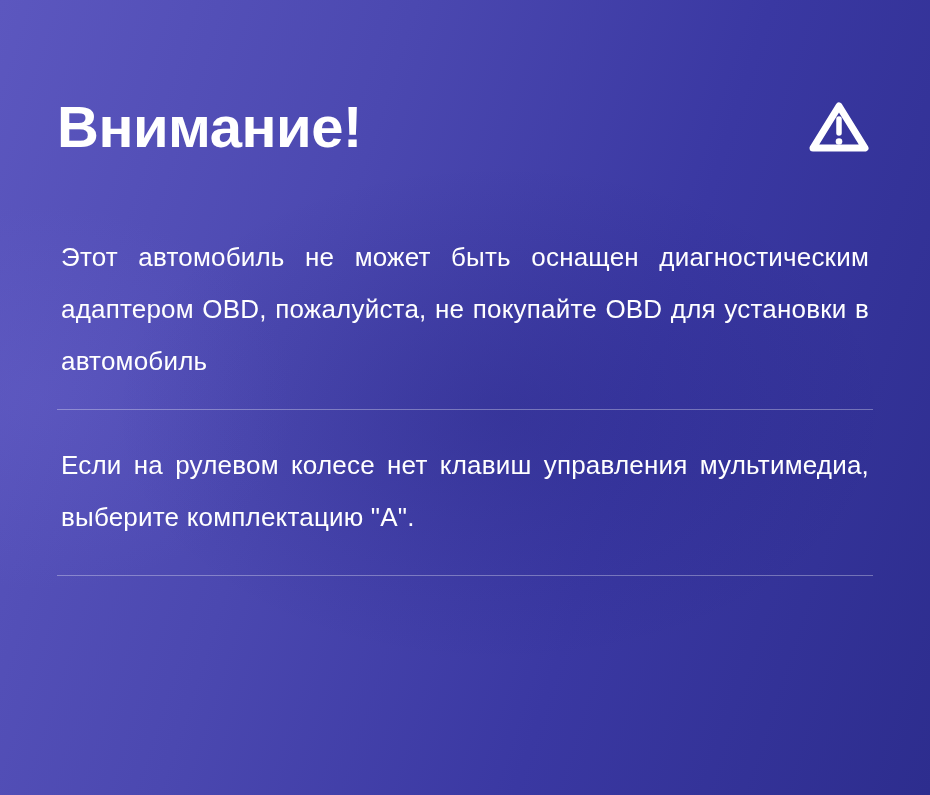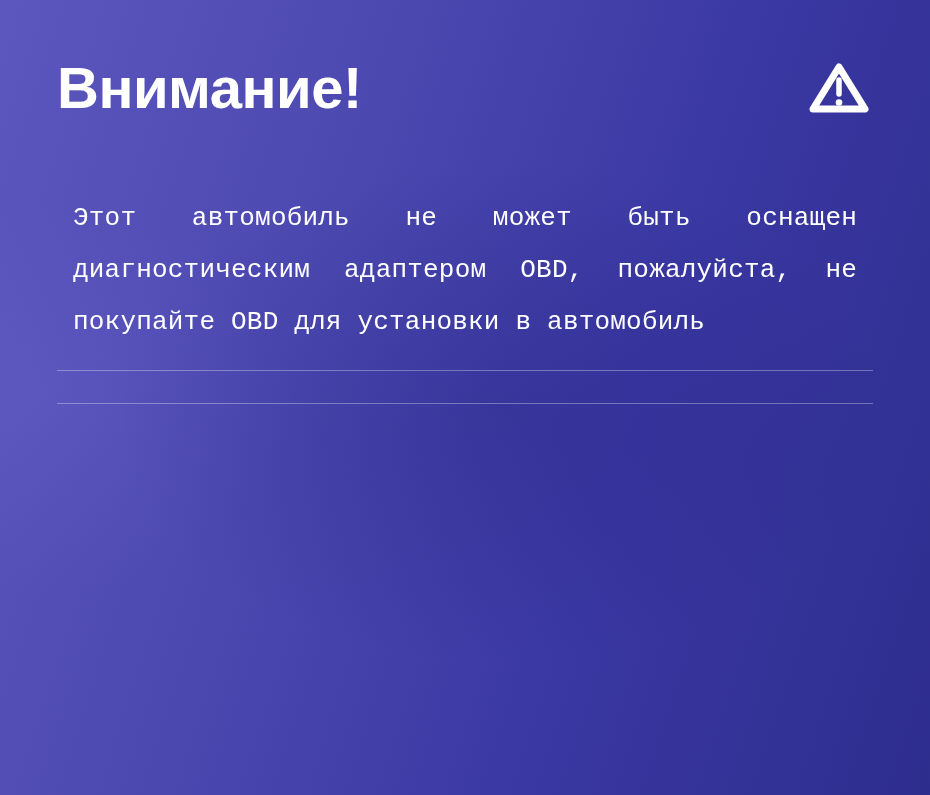--- a/index.html
+++ b/index.html
@@ -21,21 +21,21 @@
     background:
       radial-gradient(60% 45% at 54% 52%, rgba(22,22,110,0.22) 0%, rgba(22,22,110,0) 70%),
       radial-gradient(40% 35% at 4% 50%, rgba(130,120,225,0.14) 0%, rgba(130,120,225,0) 70%);
     pointer-events: none;
   }
   .card {
     position: relative;
     box-sizing: border-box;
     width: 100%;
     height: 100%;
-    padding: 52px 57px 0 57px;
+    padding: 91px 57px 0 57px;
     color: #ffffff;
   }
   .header {
     display: flex;
     align-items: center;
     justify-content: space-between;
     height: 72px;
   }
   .title {
     font-size: 58px;
@@ -48,23 +48,22 @@
     width: 64px;
     height: 54px;
     flex: 0 0 auto;
     margin-right: 2px;
   }
   .para {
     font-size: 26px;
     line-height: 52px;
     text-align: justify;
     font-weight: 400;
-    margin: 16px;
+    margin: 4px;
     letter-spacing: 0.2px;
-    font-family: Liberation Mono, monospace;
   }
   .para-1 { margin-top: 68px; }
   .para-2 { margin-top: 29px; }
   .para-3 { margin-top: 24px; }
   .divider {
     border: none;
     border-top: 1px solid rgba(255,255,255,0.32);
     height: 0;
     margin: 0;
   }
@@ -86,17 +85,18 @@
         <line x1="32" y1="19" x2="32" y2="33" stroke="#ffffff" stroke-width="5.5" stroke-linecap="round"></line>
         <circle cx="32" cy="41.5" r="3.3" fill="#ffffff"></circle>
       </svg>
     </span>
   </div>
 
   <p class="para para-1">Этот автомобиль не может быть оснащен диагностическим адаптером OBD, пожалуйста, не покупайте OBD для установки в автомобиль</p>
 
   <hr class="divider divider-1">
 
+  <p class="para para-2">Если на рулевом колесе нет клавиш управления мультимедиа, выберите комплектацию "А".</p>
 
   <hr class="divider divider-2">
 
 
 </div>
 
 </body></html>

